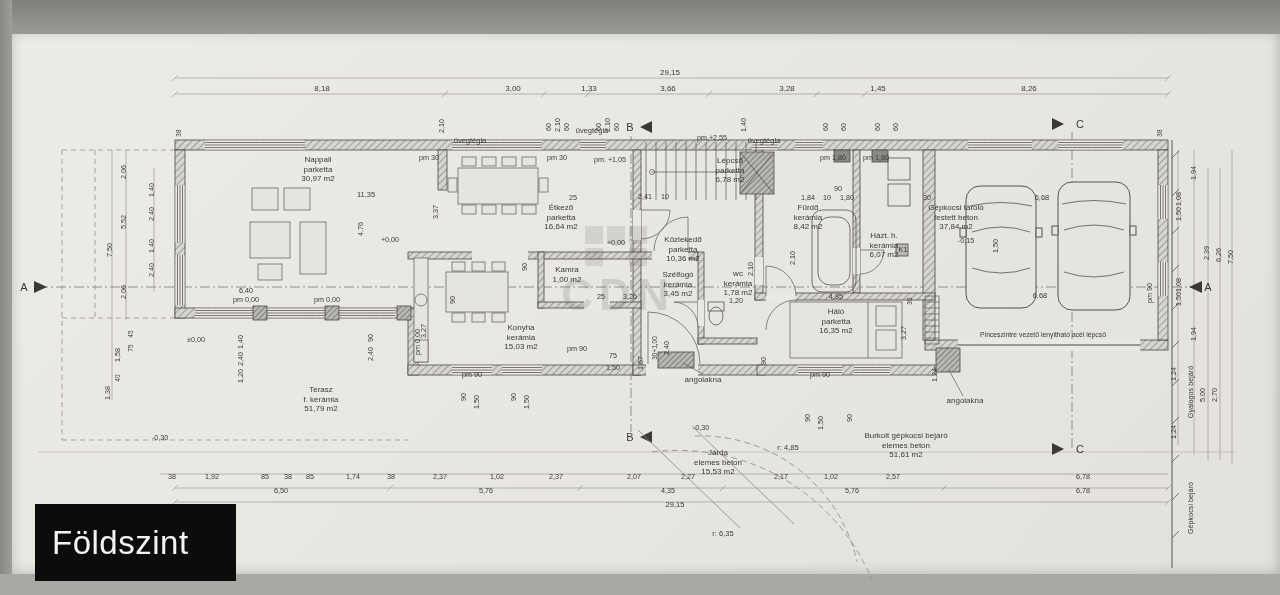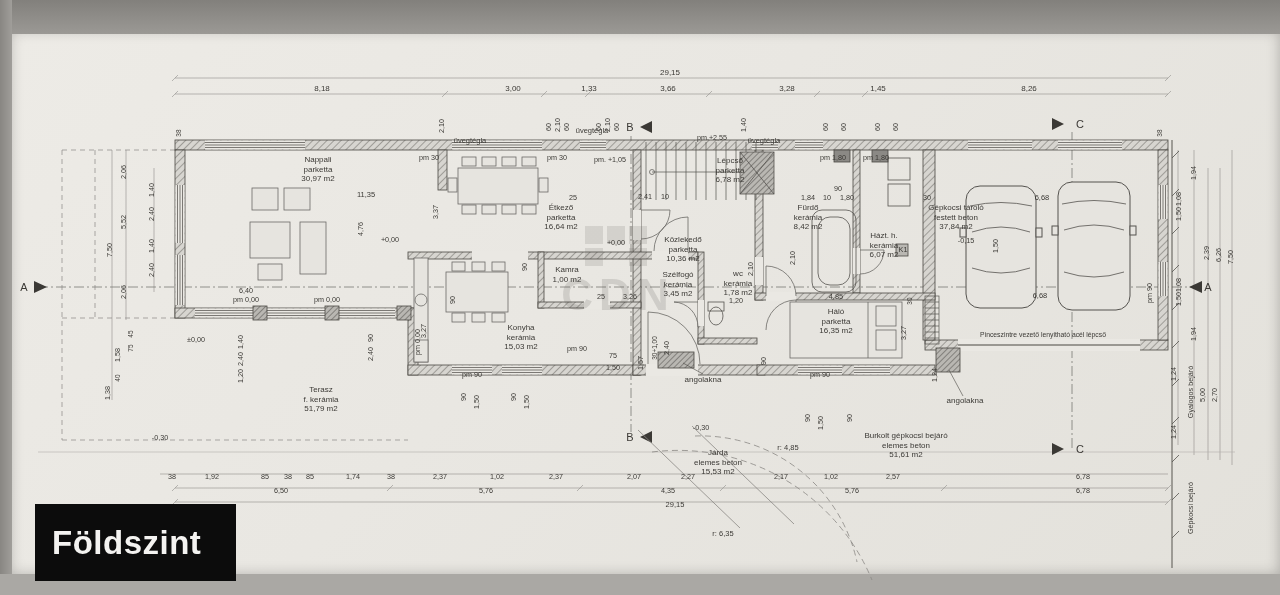--- a/index.html
+++ b/index.html
@@ -15,21 +15,21 @@
     background:linear-gradient(90deg,#888682,#a09e9a);}
   .photo-band-bottom{position:absolute;left:0;top:574px;width:1280px;height:21px;
     background:#aaa8a4;}
   .paper{position:absolute;left:10px;top:30px;width:1270px;height:545px;
     background:linear-gradient(135deg,#edebe6 0%,#e9e7e2 45%,#e3e1db 100%);
     box-shadow:0 0 14px rgba(0,0,0,.25) inset;}
   #plan-svg{position:absolute;left:0;top:0;width:1280px;height:595px;}
   #plan-svg text{font-family:"Liberation Sans", sans-serif;fill:#3b3935;}
   .title-box{position:absolute;left:35px;top:504px;width:201px;height:77px;
     background:#0c0c0c;display:flex;align-items:center;z-index:5;}
-  .title-box span{color:#f4f3f1;font-size:33px;font-weight:700;padding-left:17px;
+  .title-box span{color:#f4f3f1;font-size:33px;font-weight:400;padding-left:17px;
     letter-spacing:.5px;}
 </style>
 </head>
 <body>
 
 <div class="page">
   <div class="paper"></div>
   <div class="photo-band-top"></div>
   <div class="photo-band-left"></div>
   <div class="photo-band-bottom"></div>

